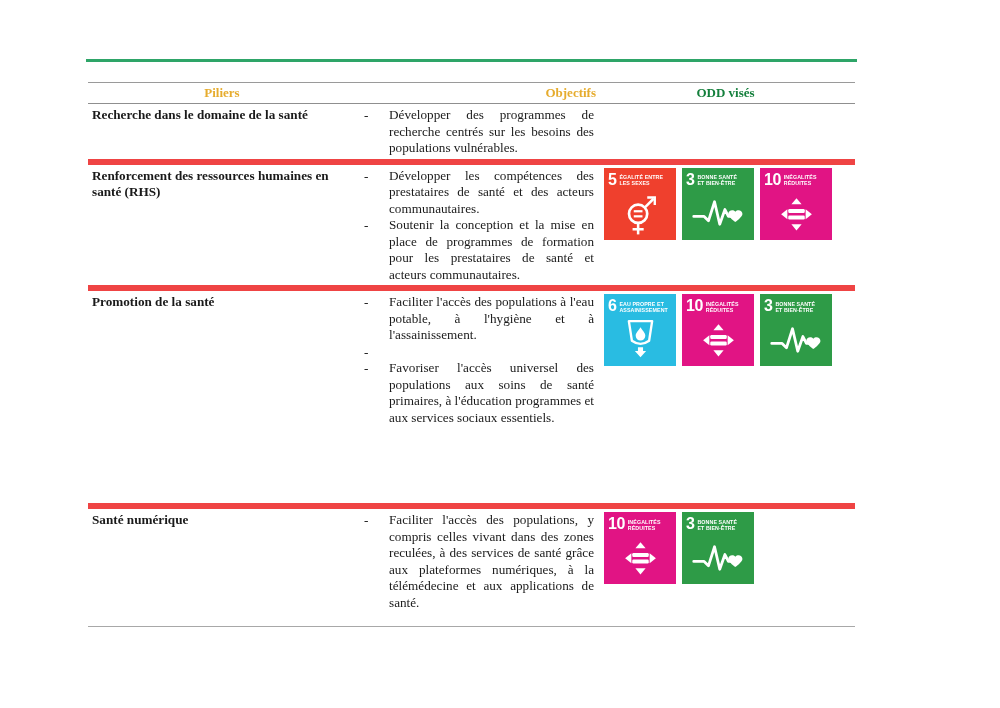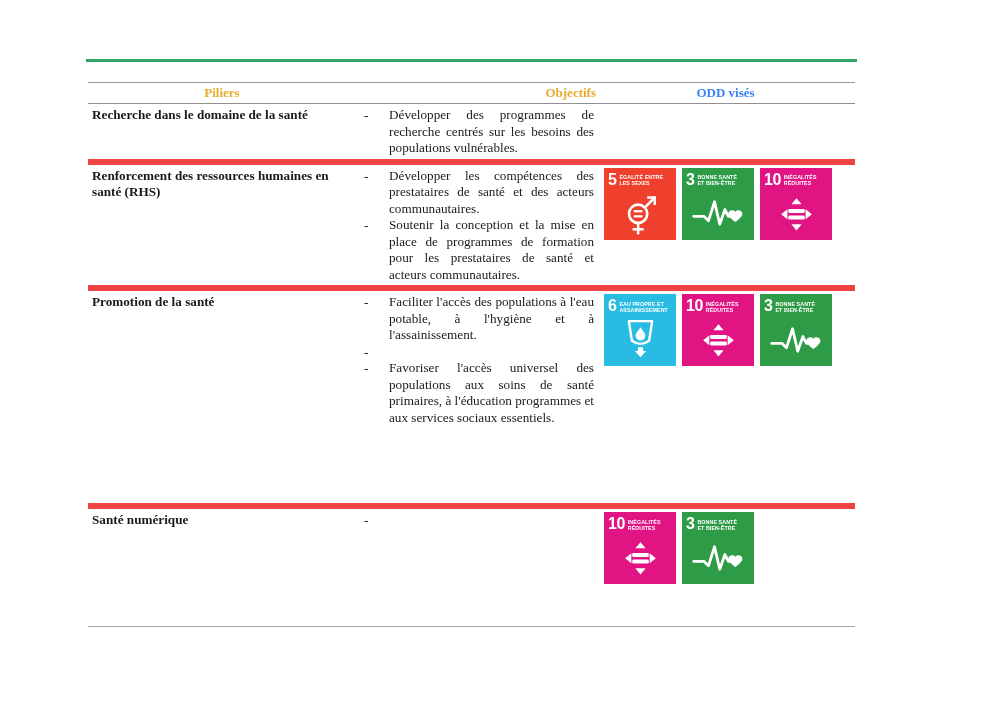--- a/index.html
+++ b/index.html
@@ -47,21 +47,21 @@
 </head>
 <body>
 
 <div class="page">
   <div class="top-rule" style="background: rgb(46, 165, 104);"></div>
 
   <div class="table">
     <div class="thead">
       <div class="th" style="color: rgb(230, 172, 46);">Piliers</div>
       <div class="th" style="color: rgb(230, 172, 46); text-align: right;">Objectifs</div>
-      <div class="th" style="color: #3b82f6;">ODD visés</div>
+      <div class="th" style="color: #15803d;">ODD visés</div>
     </div>
     <div id="tbody">
   <div class="tr">
     <div class="td td-pilier">
       <span>Recherche dans le domaine de la santé</span>
     </div>
     <div class="td td-obj">
   <div class="obj-item">
     <span class="dash">-</span>
     <span class="obj-text">Développer des programmes de recherche centrés sur les besoins des populations vulnérables.</span>
@@ -220,20 +220,21 @@
 </div>
   </div>
 
   <div class="tr">
     <div class="td td-pilier">
       <span>Santé numérique</span>
     </div>
     <div class="td td-obj">
   <div class="obj-item">
     <span class="dash">-</span>
+    <span class="obj-text">Faciliter l'accès des populations, y compris celles vivant dans des zones reculées, à des services de santé grâce aux plateformes numériques, à la télémédecine et aux applications de santé.</span>
   </div>
 </div>
     <div class="td td-odd">
   <div class="sdg" style="background: rgb(225, 20, 132);">
     <div class="sdg-head">
       <span class="sdg-num">10</span>
       <span class="sdg-label">
         <span class="l1">INÉGALITÉS</span>
         <span class="l2">RÉDUITES</span>
       </span>

